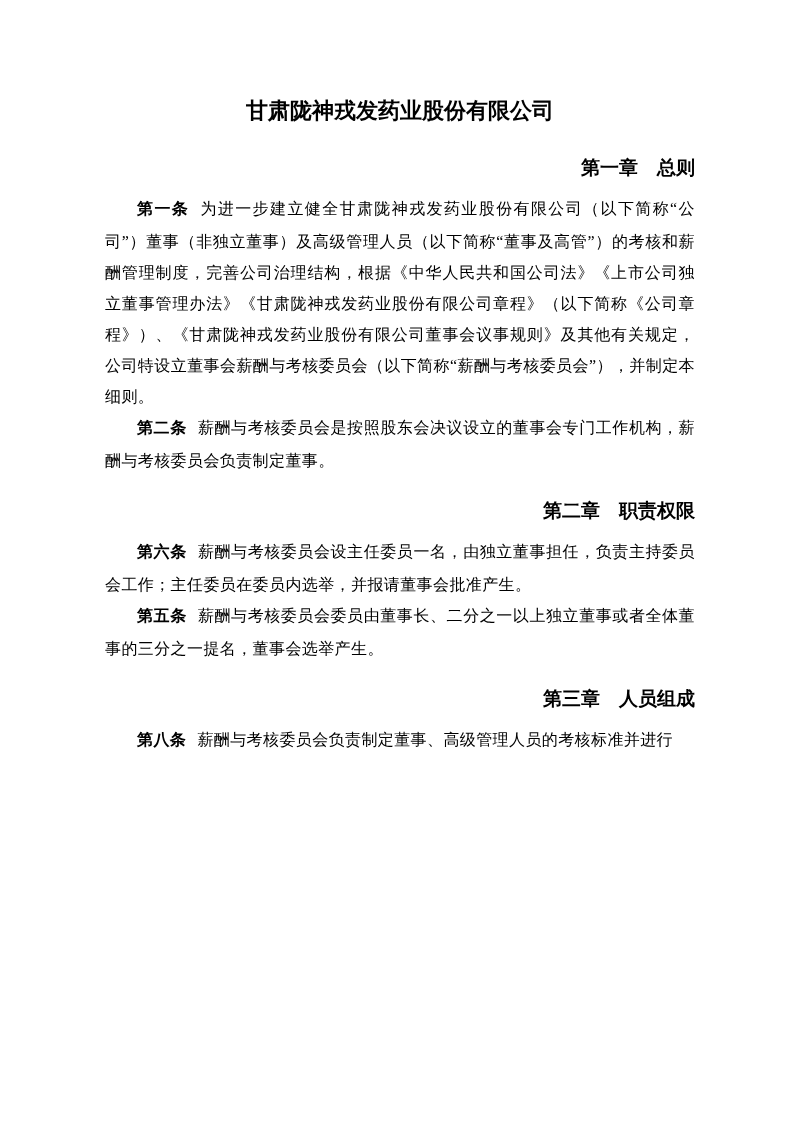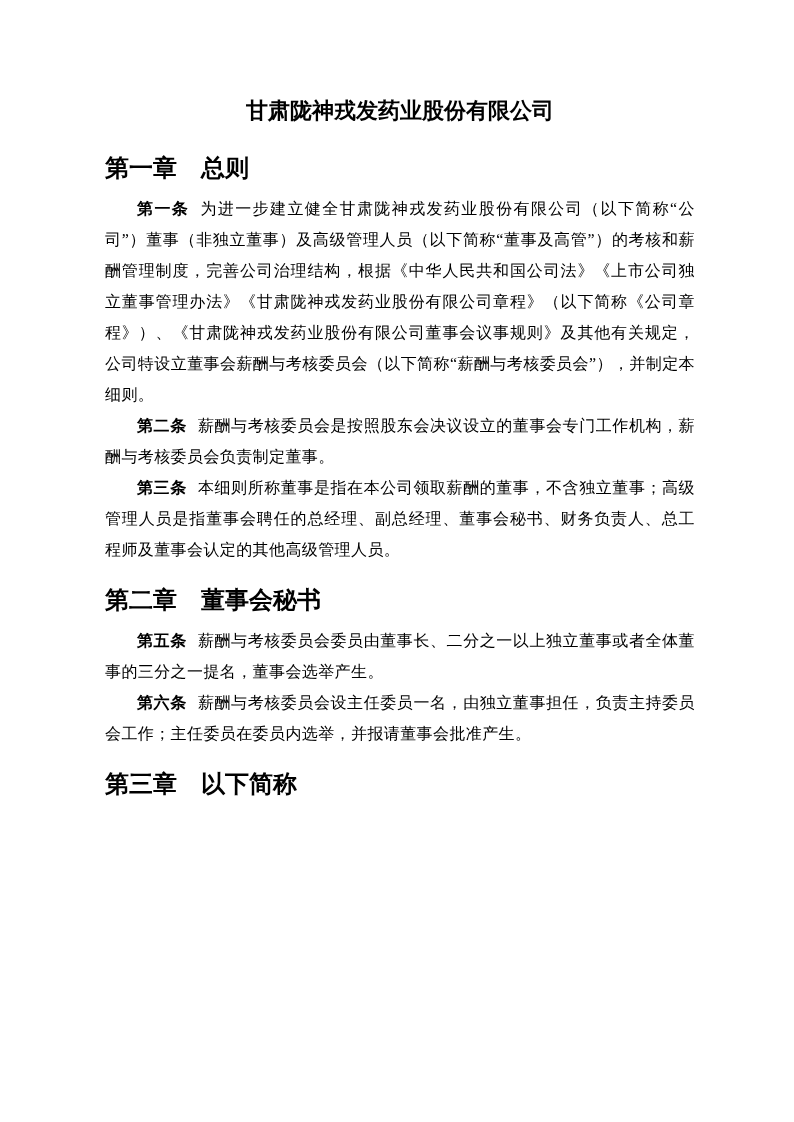--- a/index.html
+++ b/index.html
@@ -23,61 +23,61 @@
     margin: 0 0 14px 0;
     text-align: center;
     font-weight: bold;
     font-size: 22px;
     line-height: 45px;
     font-family: "Liberation Serif", "DejaVu Serif", serif;
   }
   .doc-title span { display: block; }
   .chapter {
     margin: 22px 0 12px 0;
-    text-align: left;
+    text-align: right;
     font-weight: bold;
-    font-size: 24px;
+    font-size: 19px;
     line-height: 26px;
     font-family: "Liberation Sans", "DejaVu Sans", sans-serif;
   }
   .article {
     margin: 0;
     font-size: 16px;
     line-height: 31px;
     text-align: justify;
     text-indent: 2em;
     letter-spacing: 0.4px;
   }
   .article .label {
     font-weight: bold;
-    font-family: Liberation Serif, serif;
+    font-family: Liberation Mono, monospace;
     margin-right: 0.7em;
   }
 </style>
 </head>
 <body>
 
 <div class="page">
 
   <h1 class="doc-title">
     <span>甘肃陇神戎发药业股份有限公司</span>
   </h1>
 
   <h2 class="chapter">第一章　总则</h2>
 
   <p class="article"><span class="label">第一条</span><span>为进一步建立健全甘肃陇神戎发药业股份有限公司（以下简称“公司”）董事（非独立董事）及高级管理人员（以下简称“董事及高管”）的考核和薪酬管理制度，完善公司治理结构，根据《中华人民共和国公司法》《上市公司独立董事管理办法》《甘肃陇神戎发药业股份有限公司章程》（以下简称《公司章程》）、《甘肃陇神戎发药业股份有限公司董事会议事规则》及其他有关规定，公司特设立董事会薪酬与考核委员会（以下简称“薪酬与考核委员会”），并制定本细则。</span></p>
 
   <p class="article"><span class="label">第二条</span><span>薪酬与考核委员会是按照股东会决议设立的董事会专门工作机构，薪酬与考核委员会负责制定董事。</span></p>
 
-  <p class="article"><span class="label">第三条</span><span>本细则所称董事是指在本公司领取薪酬的董事，不含独立董事；高级管理人员是指董事会聘任的总经理、副总经理、董事会秘书、财务负责人、总工程师及董事会认定的其他高级管理人员。</span></p>
 
-  <h2 class="chapter">第二章　董事会秘书</h2>
+  <h2 class="chapter">第二章　职责权限</h2>
 
+
+  <p class="article"><span class="label">第六条</span><span>薪酬与考核委员会设主任委员一名，由独立董事担任，负责主持委员会工作；主任委员在委员内选举，并报请董事会批准产生。</span></p>
 
   <p class="article"><span class="label">第五条</span><span>薪酬与考核委员会委员由董事长、二分之一以上独立董事或者全体董事的三分之一提名，董事会选举产生。</span></p>
 
-  <p class="article"><span class="label">第六条</span><span>薪酬与考核委员会设主任委员一名，由独立董事担任，负责主持委员会工作；主任委员在委员内选举，并报请董事会批准产生。</span></p>
 
+  <h2 class="chapter">第三章　人员组成</h2>
 
-  <h2 class="chapter">第三章　以下简称</h2>
-
+  <p class="article"><span class="label">第八条</span><span>薪酬与考核委员会负责制定董事、高级管理人员的考核标准并进行</span></p>
 
 </div>
 
 </body></html>

